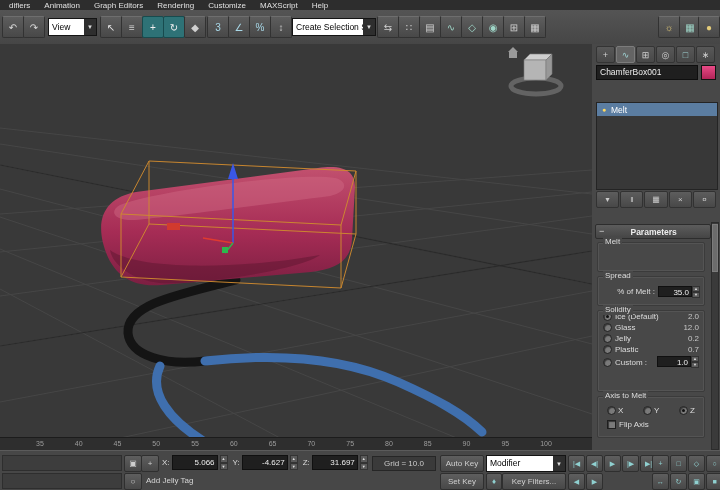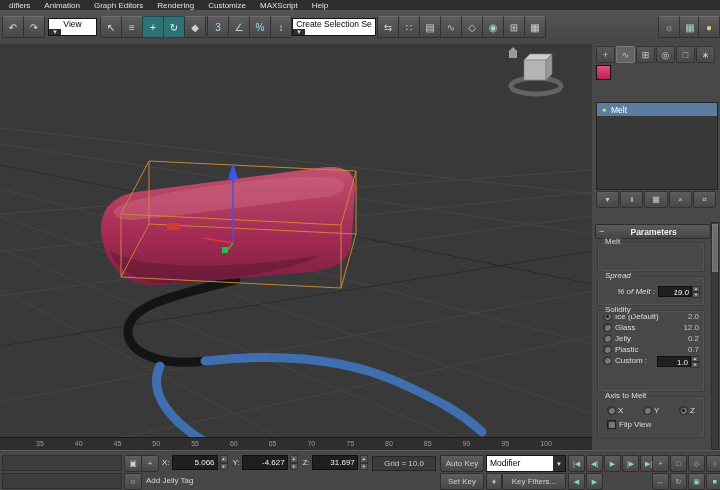--- a/index.html
+++ b/index.html
@@ -10,21 +10,21 @@
   .menubar{position:absolute;left:0;top:0;width:720px;height:10px;background:#2d2d2d;display:flex;padding-left:2px;}
   .menu-item{font-size:8px;line-height:11px;color:#e0e0e0;padding:0 7px;white-space:nowrap;}
 
   
   .toolbar{position:absolute;left:0;top:10px;width:720px;height:34px;
            background:linear-gradient(#545454,#464646);border-bottom:1px solid #2c2c2c;}
   .tbtn{position:absolute;top:6px;width:20px;height:20px;border-radius:2px;
         background:linear-gradient(#5d5d5d,#484848);border:1px solid #323232;border-top-color:#6e6e6e;
         color:#cfcfcf;font-size:10px;display:flex;align-items:center;justify-content:center;cursor:default;}
   .tbtn.active{background:#2e7276;border-color:#174b4e;color:#eafcfc;}
-  .tb-combo{position:absolute;top:8px;height:16px;background:#fff;border:1px solid #141414;display:flex;align-items:center;flex-direction:column;}
+  .tb-combo{position:absolute;top:8px;height:16px;background:#fff;border:1px solid #141414;display:flex;align-items:center;}
   .tb-combo .val{flex:1;font-size:8.5px;color:#000;padding:0 3px;white-space:nowrap;overflow:hidden;}
   .tb-combo .arr{width:12px;align-self:stretch;background:#2e2e2e;color:#ddd;font-size:6px;display:flex;align-items:center;justify-content:center;}
 
   
   .viewport{position:absolute;left:0;top:44px;width:592px;height:393px;background:#393939;border-right:1px solid #252525;}
   .viewport svg{display:block;}
 
   
   .ruler{position:absolute;left:0;top:437px;width:592px;height:13px;background:#2e2e2e;border-top:1px solid #1c1c1c;}
   .ticks{position:absolute;left:36px;top:2px;width:516px;display:flex;justify-content:space-between;}
@@ -50,29 +50,29 @@
   .stack-footer{position:absolute;left:4px;top:147px;width:120px;display:flex;gap:1px;}
   .sfbtn{flex:1;height:15px;background:linear-gradient(#5d5d5d,#484848);border:1px solid #323232;
          color:#ccc;font-size:8px;display:flex;align-items:center;justify-content:center;border-radius:2px;}
   .rollout-header{position:absolute;left:3px;top:180px;width:114px;height:13px;border-radius:2px;
         background:linear-gradient(#5c5c5c,#454545);border:1px solid #2d2d2d;display:flex;align-items:center;}
   .rollout-minus{font-size:9px;color:#ddd;padding:0 3px;line-height:11px;}
   .rollout-title{flex:1;text-align:center;font-size:8.5px;font-weight:bold;color:#ececec;padding-right:10px;}
   .group{position:absolute;left:5px;width:106px;border:1px solid #3b3b3b;border-radius:2px;box-shadow:inset 0 0 0 1px rgba(255,255,255,.07);}
   .group-title{position:absolute;top:-6px;left:5px;background:#484848;font-size:8px;color:#ddd;padding:0 2px;line-height:10px;}
   .g-melt{top:198px;height:28px;}
-  .g-spread{top:232px;height:28px;font-style:italic;}
+  .g-spread{top:232px;height:28px;}
   .g-solidity{top:266px;height:80px;}
   .g-axis{top:352px;height:40px;}
   .spin-row{display:flex;justify-content:flex-end;align-items:center;gap:3px;padding:9px 4px 0 0;font-size:8px;color:#ddd;}
   .spin{display:flex;height:11px;}
   .spin .fld{width:28px;background:#1f1f1f;border:1px solid #101010;color:#eee;font-size:8px;text-align:right;padding:0 2px;line-height:11px;}
   .spin .arrs{width:8px;display:flex;flex-direction:column;}
   .spin .arrs span{flex:1;background:#5a5a5a;border:1px solid #333;font-size:4px;line-height:4px;color:#ddd;text-align:center;}
-  .opt-row{display:flex;align-items:flex-start;gap:3px;padding:1px 5px;font-size:8px;color:#ddd;}
+  .opt-row{display:flex;align-items:flex-end;gap:3px;padding:1px 5px;font-size:8px;color:#ddd;}
   .opt-label{flex:1;}
   .opt-val{color:#c6c6c6;margin-left:12px;}
   .radio{width:7px;height:7px;border-radius:50%;background:#7a7a7a;border:1px solid #1f1f1f;
          box-shadow:inset 1px 1px 1px rgba(0,0,0,.55);display:flex;align-items:center;justify-content:center;flex:none;}
   .radio.sel::before{content:"";width:3px;height:3px;border-radius:50%;background:#101010;}
   .checkbox{width:7px;height:7px;background:#7a7a7a;border:1px solid #1f1f1f;box-shadow:inset 1px 1px 1px rgba(0,0,0,.55);flex:none;}
   .axis-row{display:flex;justify-content:space-between;padding:9px 9px 2px;font-size:8px;color:#ddd;}
   .axis-opt{display:flex;align-items:center;gap:2px;}
   .flip-row{display:flex;align-items:center;gap:3px;padding:3px 9px;font-size:8px;color:#ddd;}
   .pscroll{position:absolute;right:1px;top:178px;width:6px;height:226px;background:#3a3a3a;border:1px solid #2c2c2c;}
@@ -300,20 +300,21 @@
         </div>
         <div class="tab">
           <span style="color: rgb(159, 212, 212);">□</span>
         </div>
         <div class="tab">
           <span style="color: rgb(207, 207, 207);">∗</span>
         </div>
       </div>
 
     <div class="name-row">
+      <div class="name-field">ChamferBox001</div>
       <div class="color-swatch"></div>
     </div>
 
     <div class="modlist-row">
       <div class="panel-combo">
         <span class="val">Modifier List</span>
         <span class="arr">▼</span>
       </div>
     </div>
 
@@ -351,21 +352,21 @@
 
     <div class="group g-melt">
       <span class="group-title">Melt</span>
     </div>
 
     <div class="group g-spread">
       <span class="group-title">Spread</span>
       <div class="spin-row">
         <span>% of Melt :</span>
         <span class="spin">
-          <span class="fld">19.0</span>
+          <span class="fld">35.0</span>
           <span class="arrs">
               <span>▲</span>
               <span>▼</span>
             </span>
         </span>
       </div>
     </div>
 
     <div class="group g-solidity">
       <span class="group-title">Solidity</span>
@@ -417,21 +418,21 @@
             <span class="radio"></span>
             <span>Y</span>
           </span>
           <span class="axis-opt">
             <span class="radio sel"></span>
             <span>Z</span>
           </span>
         </div>
       <div class="flip-row">
         <span class="checkbox"></span>
-        <span>Flip View</span>
+        <span>Flip Axis</span>
       </div>
     </div>
 
     <div class="pscroll">
         <div class="pthumb"></div>
       </div>
   </div>
 
   <div class="statusbar">
     <div class="promptfield" style="top:4px;"></div>

